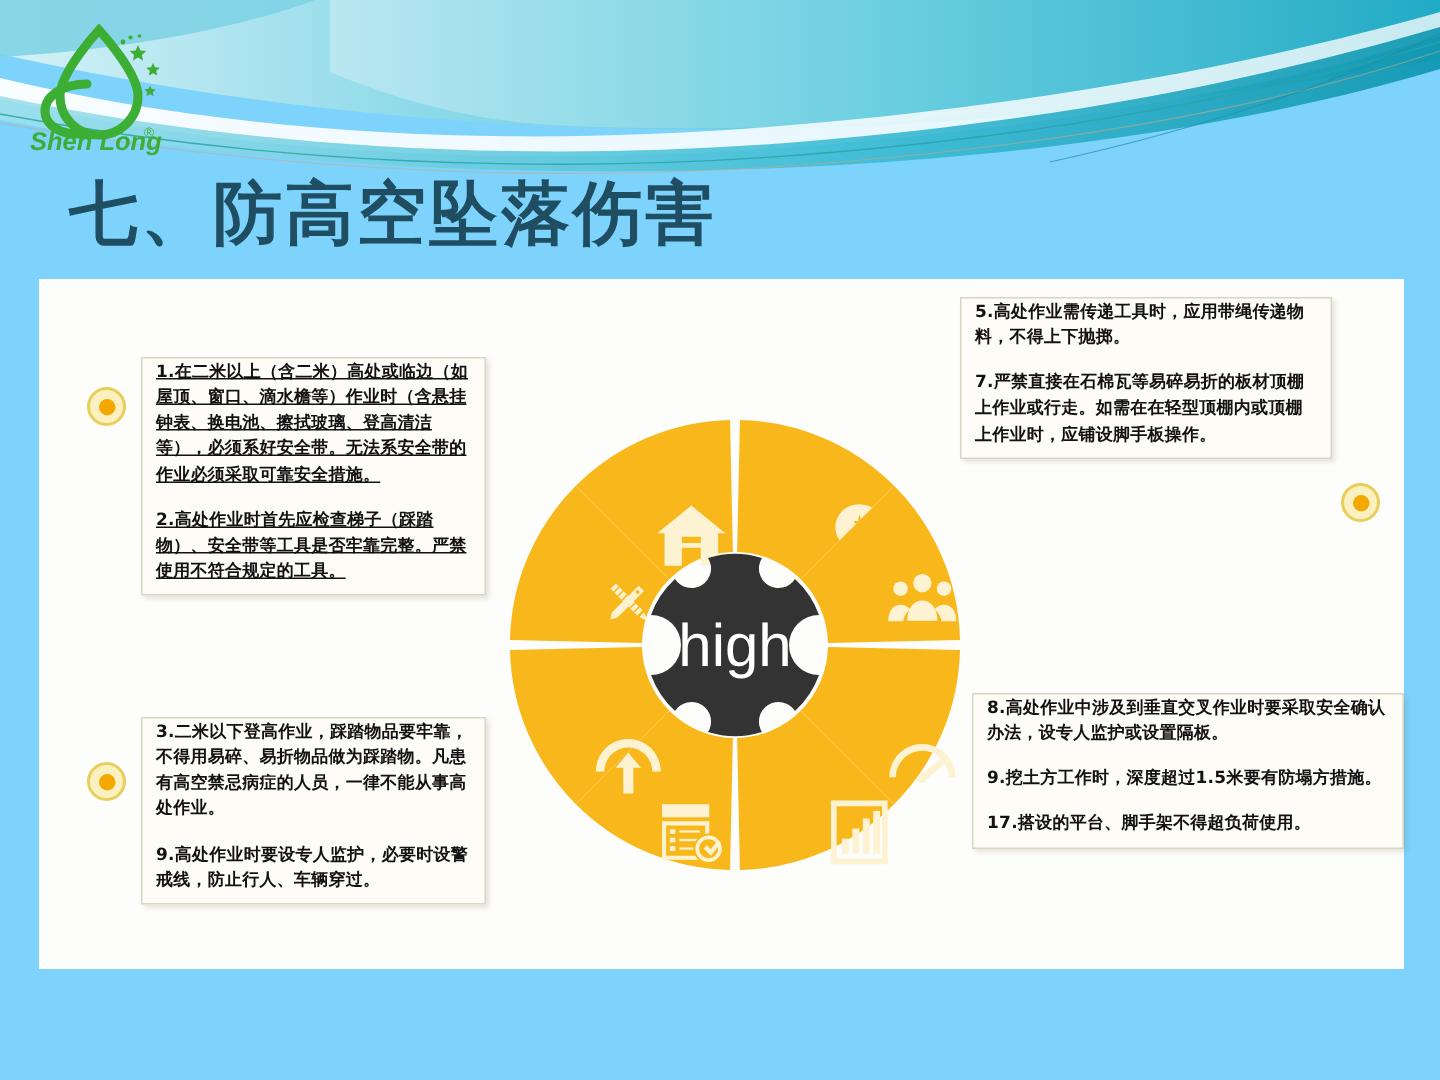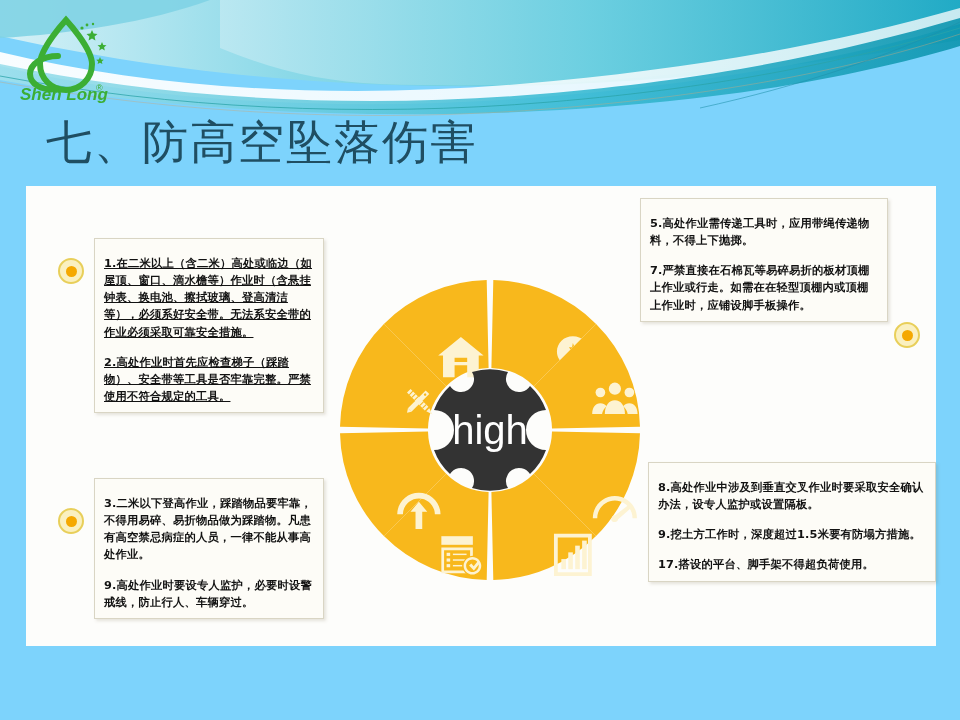--- a/index.html
+++ b/index.html
@@ -33,21 +33,21 @@
     left: 14px; top: 12px;
     width: 104px; height: 92px;
   }
   #logo svg { display: block; }
 
   
   #page-title {
     position: absolute;
     left: 46px; top: 112px;
     font-size: 46px;
-    font-weight: 400;
+    font-weight: 700;
     color: #1f4e62;
     letter-spacing: 2px;
     white-space: nowrap;
     font-family: "DejaVu Sans", "Liberation Sans", sans-serif;
   }
 
   
   #title-rule {
     position: absolute;
     left: 62px; top: 203px;
@@ -96,21 +96,21 @@
   #bullet-tr { left: 894px; top: 322px; }
   #bullet-br { left: 894px; top: 512px; }
 
   
   .text-card {
     position: absolute;
     box-sizing: border-box;
     background: #fdfcf7;
     border: 1px solid #d9d5c4;
     box-shadow: 2px 2px 3px rgba(120,110,80,0.18);
-    padding: 16px 9px 7px 9px;
+    padding: 0 9px 7px 9px;
     color: #121212;
     font-size: 11.3px;
     line-height: 1.52;
     font-family: "DejaVu Sans", "Liberation Sans", sans-serif;
     font-weight: bold;
     letter-spacing: 0.2px;
   }
   .text-card p { margin: 0; }
   .text-card p + p { margin-top: 13px; }
 

